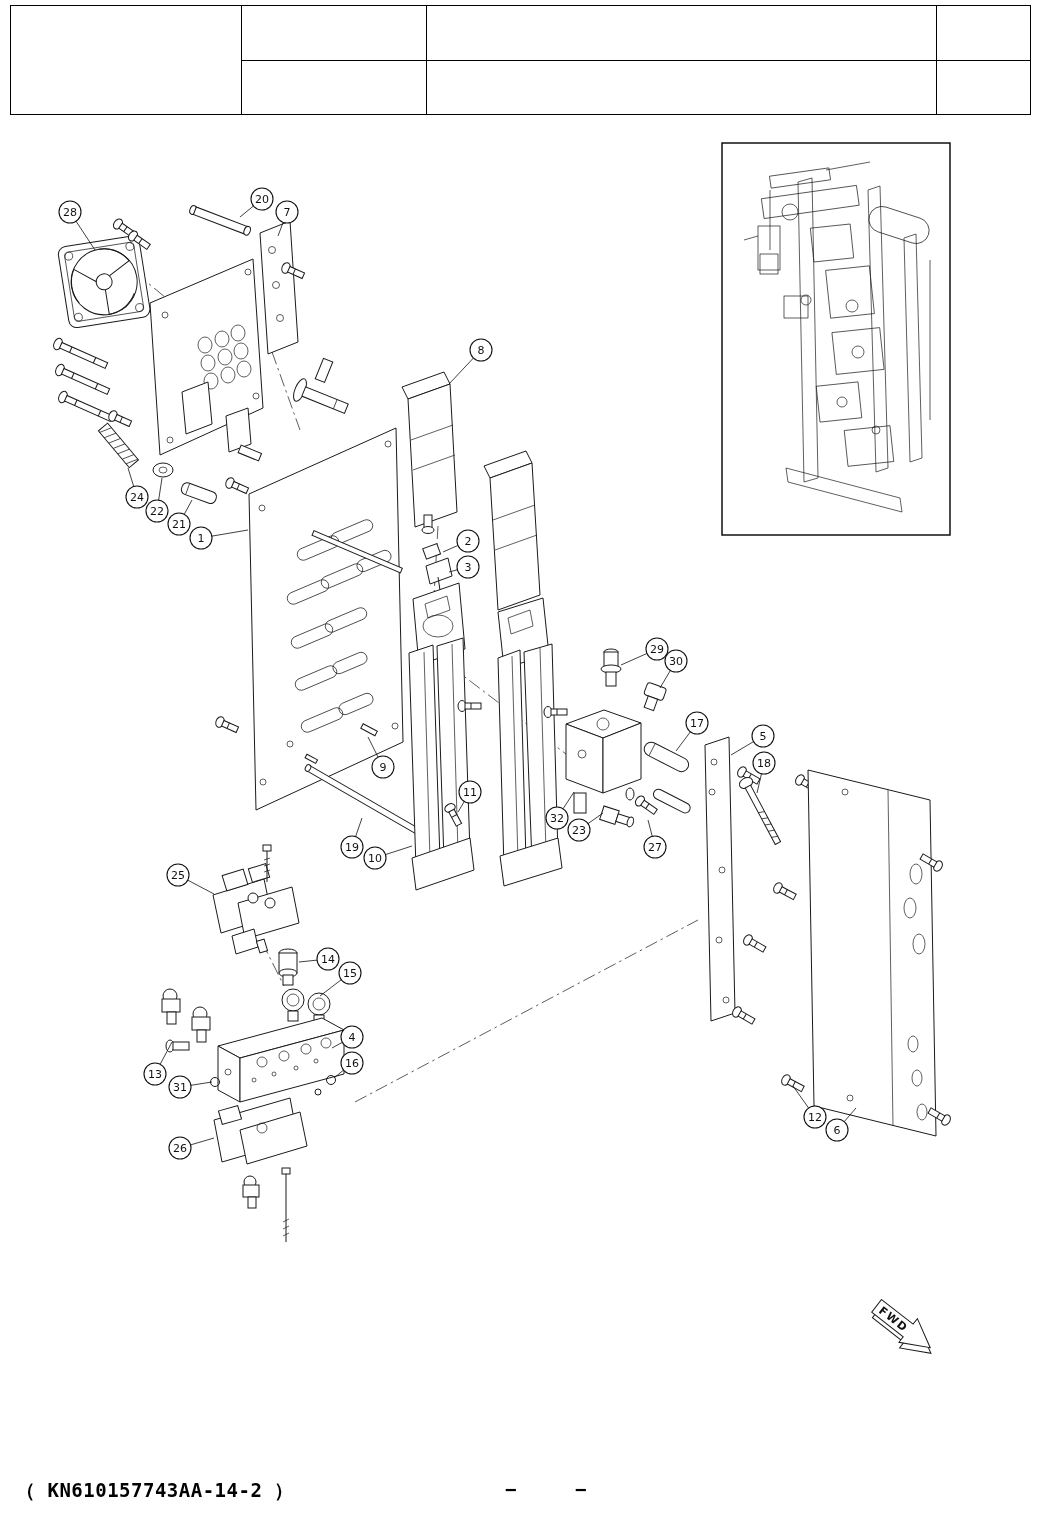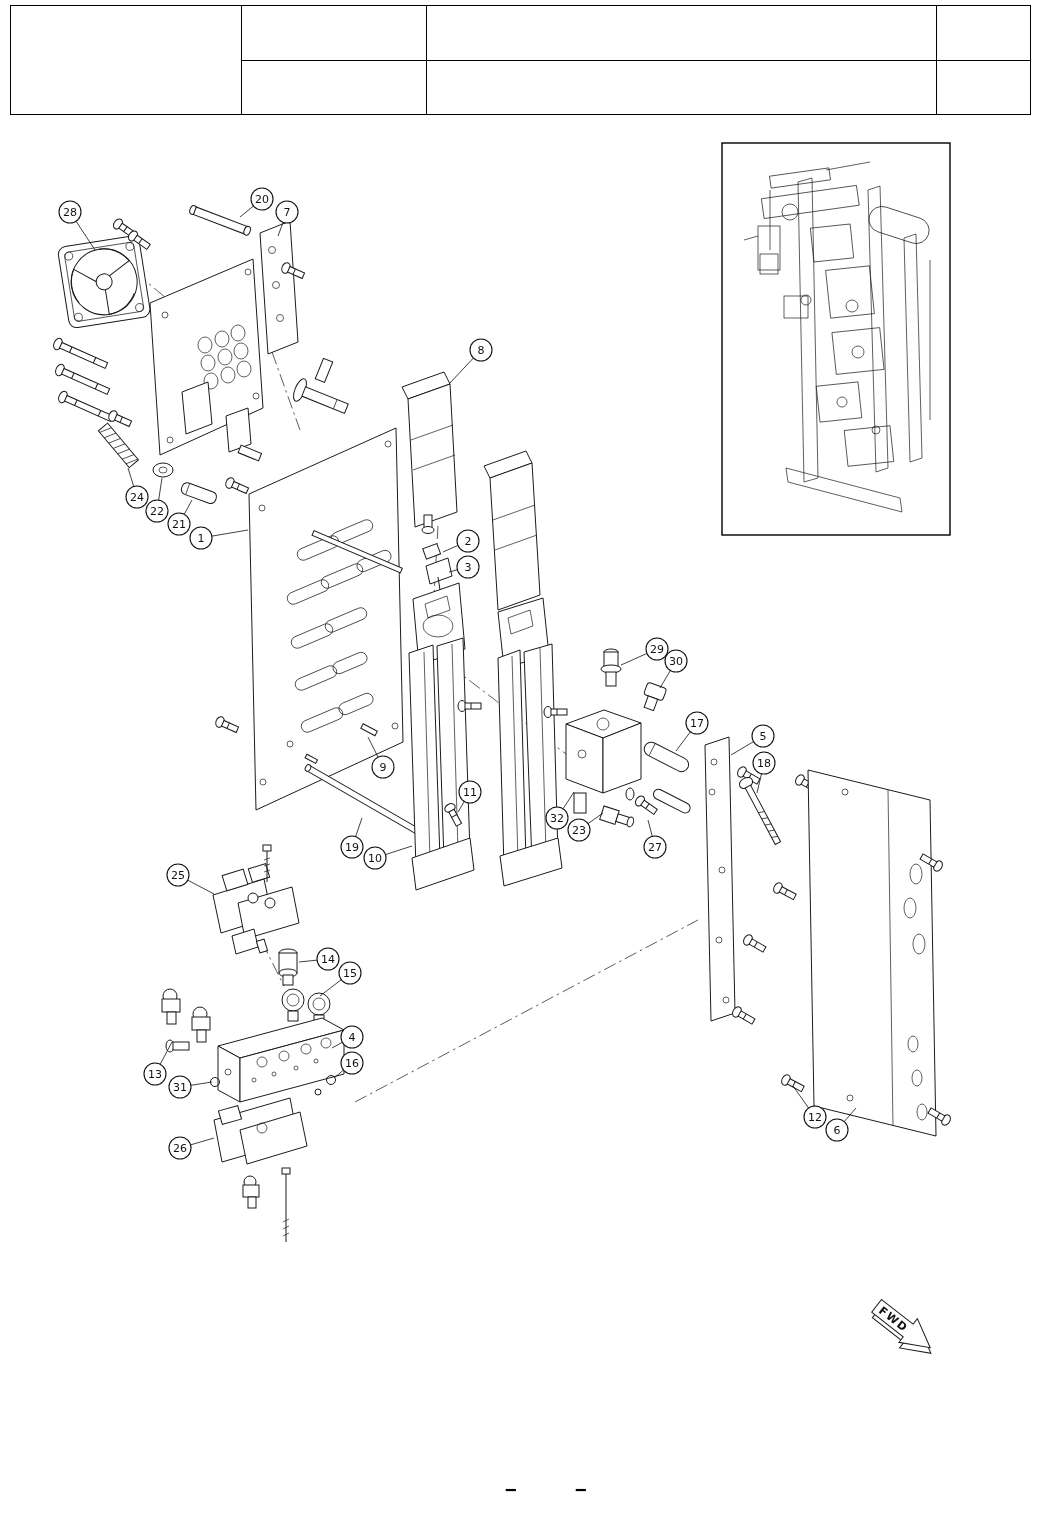--- a/index.html
+++ b/index.html
@@ -631,15 +631,16 @@
       </g>
       <g>
         <line x1="844.189818573807" y1="1121.6749469145393" x2="856" y2="1108" class="leader"></line>
         <circle cx="837" cy="1130" r="11" class="balloon"></circle>
         <text x="837" y="1133.5" class="balloon-num">6</text>
       </g>
     </g>
 </svg>
 
 <div class="footer">
+  <span class="doc-code">（ KN610157743AA-14-2 ）</span>
   <span class="dash dash-l">−</span>
   <span class="dash dash-r">−</span>
 </div>
 
 </body></html>

